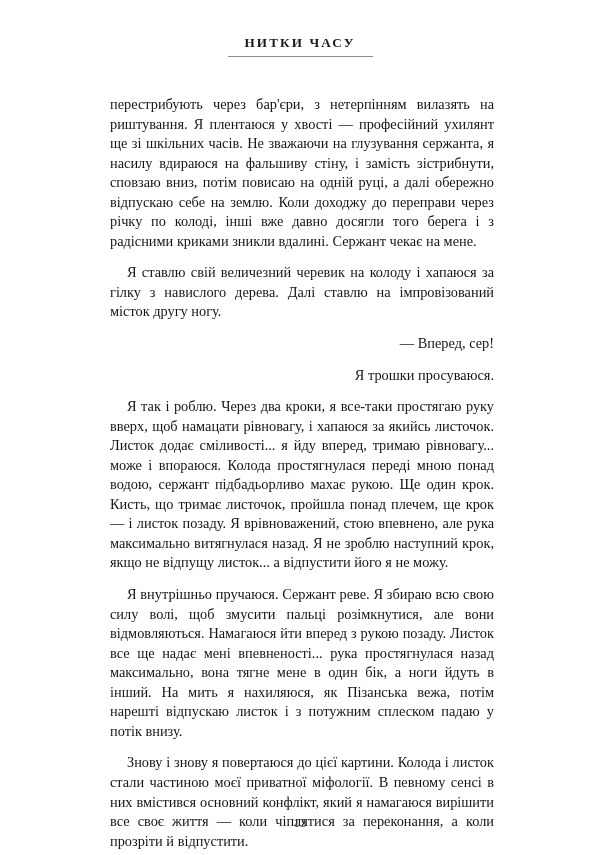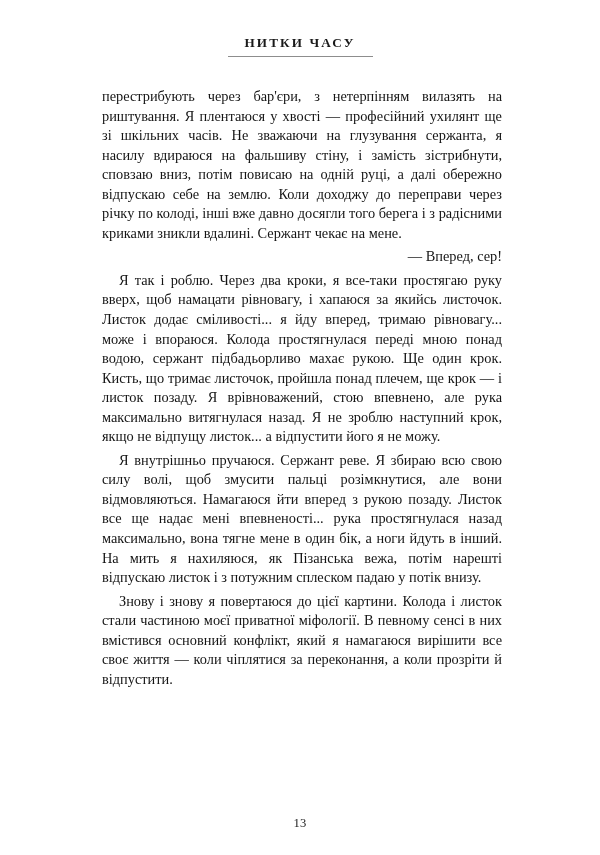--- a/index.html
+++ b/index.html
@@ -57,21 +57,21 @@
     top: 75px;
     width: 408px;
     font-size: 14.35px;
     line-height: 19.55px;
     text-align: justify;
     text-justify: inter-word;
     color: #141414;
     -webkit-font-smoothing: antialiased;
   }
   .textblock p {
-    margin: 4px;
+    margin: 12px;
     text-indent: 17px;
     hyphens: manual;
   }
   .textblock p.noindent {
     text-indent: 0;
   }
   
   .textblock p.dialog {
     text-indent: 17px;
   }
@@ -96,21 +96,23 @@
 
 <div class="page">
 
   <div class="header">
     <div class="header-title">НИТКИ ЧАСУ</div>
     <div class="header-rule"></div>
   </div>
 
   <div class="textblock">
     <p class="noindent">перестрибують через бар'єри, з нетерпінням вилазять на риштування. Я плентаюся у хвості — професійний ухилянт ще зі шкільних часів. Не зважаючи на глузування сержанта, я насилу вдираюся на фальшиву стіну, і замість зістрибнути, сповзаю вниз, потім повисаю на одній руці, а далі обережно відпускаю себе на землю. Коли доходжу до переправи через річку по колоді, інші вже давно досягли того берега і з радісними криками зникли вдалині. Сержант чекає на мене.</p>
+    <p>Я ставлю свій величезний черевик на колоду і хапаюся за гілку з навислого дерева. Далі ставлю на імпровізований місток другу ногу.</p>
     <p class="dialog shortline">— Вперед, сер!</p>
+    <p class="shortline">Я трошки просуваюся.</p>
     <p>Я так і роблю. Через два кроки, я все-таки простягаю руку вверх, щоб намацати рівновагу, і хапаюся за якийсь листочок. Листок додає сміливості... я йду вперед, тримаю рівновагу... може і впораюся. Колода простягнулася переді мною понад водою, сержант підбадьорливо махає рукою. Ще один крок. Кисть, що тримає листочок, пройшла понад плечем, ще крок — і листок позаду. Я врівноважений, стою впевнено, але рука максимально витягнулася назад. Я не зроблю наступний крок, якщо не відпущу листок... а відпустити його я не можу.</p>
     <p>Я внутрішньо пручаюся. Сержант реве. Я збираю всю свою силу волі, щоб змусити пальці розімкнутися, але вони відмовляються. Намагаюся йти вперед з рукою позаду. Листок все ще надає мені впевненості... рука простягнулася назад максимально, вона тягне мене в один бік, а ноги йдуть в інший. На мить я нахиляюся, як Пізанська вежа, потім нарешті відпускаю листок і з потужним сплеском падаю у потік внизу.</p>
     <p>Знову і знову я повертаюся до цієї картини. Колода і листок стали частиною моєї приватної міфології. В певному сенсі в них вмістився основний конфлікт, який я намагаюся вирішити все своє життя — коли чіплятися за переконання, а коли прозріти й відпустити.</p>
   </div>
 
   <div class="folio">13</div>
 
 </div>
 
 </body></html>

